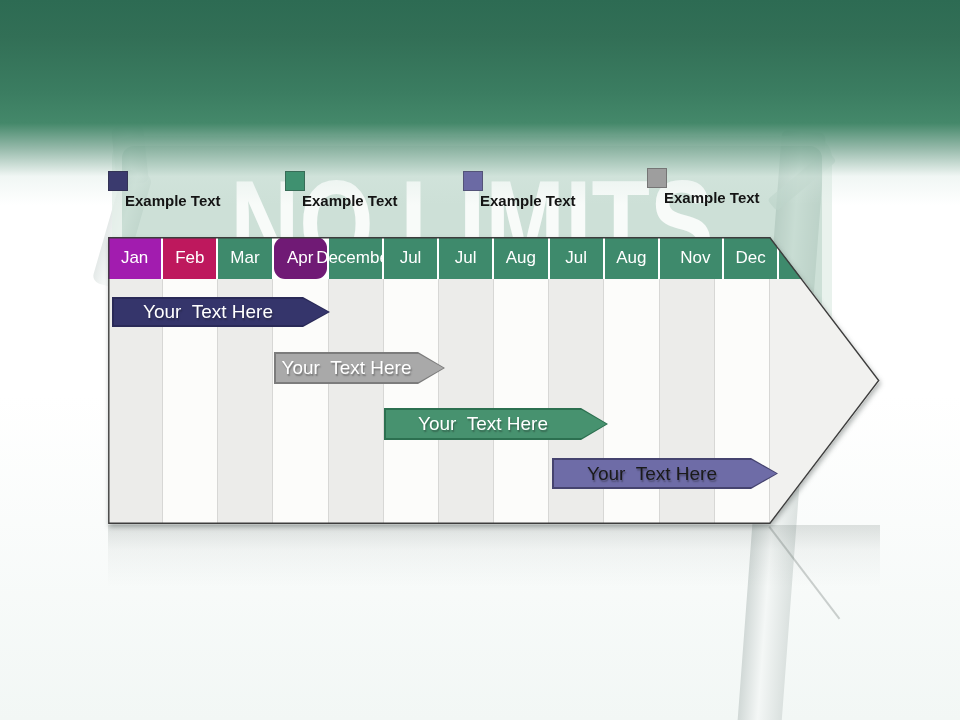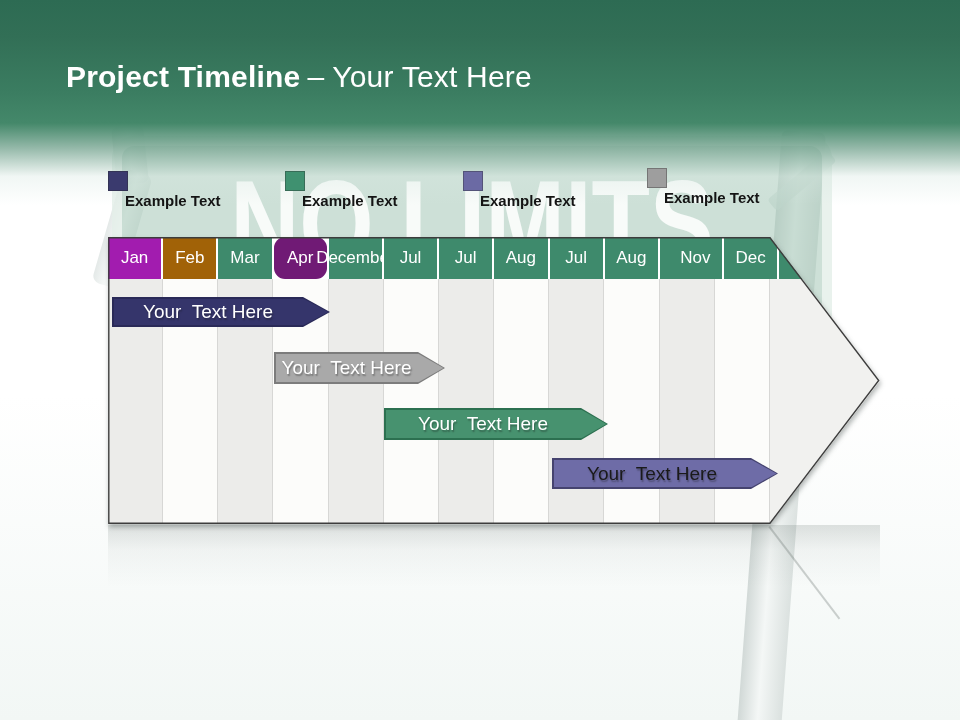--- a/index.html
+++ b/index.html
@@ -85,21 +85,20 @@
 
   <div class="pole pole-right"></div>
   <div class="pole pole-left-a"></div>
   <div class="pole pole-left-b"></div>
   <div class="sign-brace"></div>
   <div class="sign-board">
     <div class="sign-text">NO LIMITS</div>
   </div>
 
   <div class="header-band"></div>
-  <h1 class="title"><span class="t-bold">Project Timeline</span><span class="t-light">– Your Text Here</span></h1>
 
   <div class="legend-item li-0">
     <span class="swatch" style="background: rgb(58, 58, 110);"></span>
     <span class="legend-label">Example Text</span>
   </div>
   <div class="legend-item li-1">
     <span class="swatch" style="background: rgb(63, 145, 112);"></span>
     <span class="legend-label">Example Text</span>
   </div>
   <div class="legend-item li-2">
@@ -109,21 +108,21 @@
   <div class="legend-item li-3">
     <span class="swatch" style="background: rgb(158, 158, 158);"></span>
     <span class="legend-label">Example Text</span>
   </div>
 
   <div class="timeline">
     <div class="tl-shadow">
       <div class="tl-clip">
         <div class="tl-header">
           <div class="month-cell" style="background: #a21caf;">Jan</div>
-          <div class="month-cell" style="background: #a16207;">Feb</div>
+          <div class="month-cell" style="background: #be185d;">Feb</div>
           <div class="month-cell" style="background: rgb(62, 138, 108);">Mar</div>
           <div class="month-cell" style="background: #701a75; border-radius: 11px;">Apr</div>
           <div class="month-cell" style="background: rgb(62, 138, 108);">December</div>
           <div class="month-cell" style="background: rgb(62, 138, 108);">Jul</div>
           <div class="month-cell" style="background: rgb(62, 138, 108);">Jul</div>
           <div class="month-cell" style="background: rgb(62, 138, 108);">Aug</div>
           <div class="month-cell" style="background: rgb(62, 138, 108);">Jul</div>
           <div class="month-cell" style="background: rgb(62, 138, 108);">Aug</div>
           <div class="month-cell" style="background: rgb(62, 138, 108); padding-left: 9px;">Nov</div>
           <div class="month-cell" style="background: rgb(62, 138, 108);">Dec</div>

